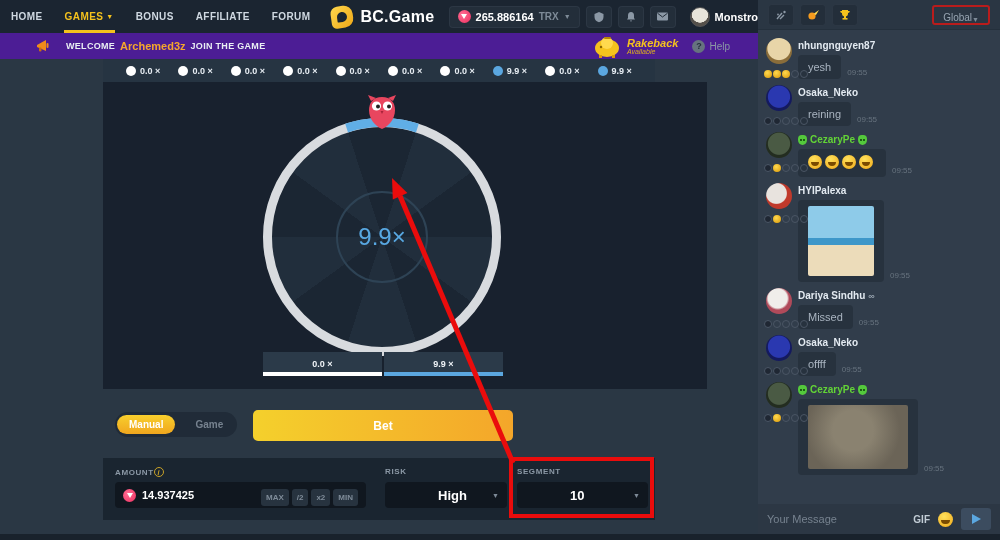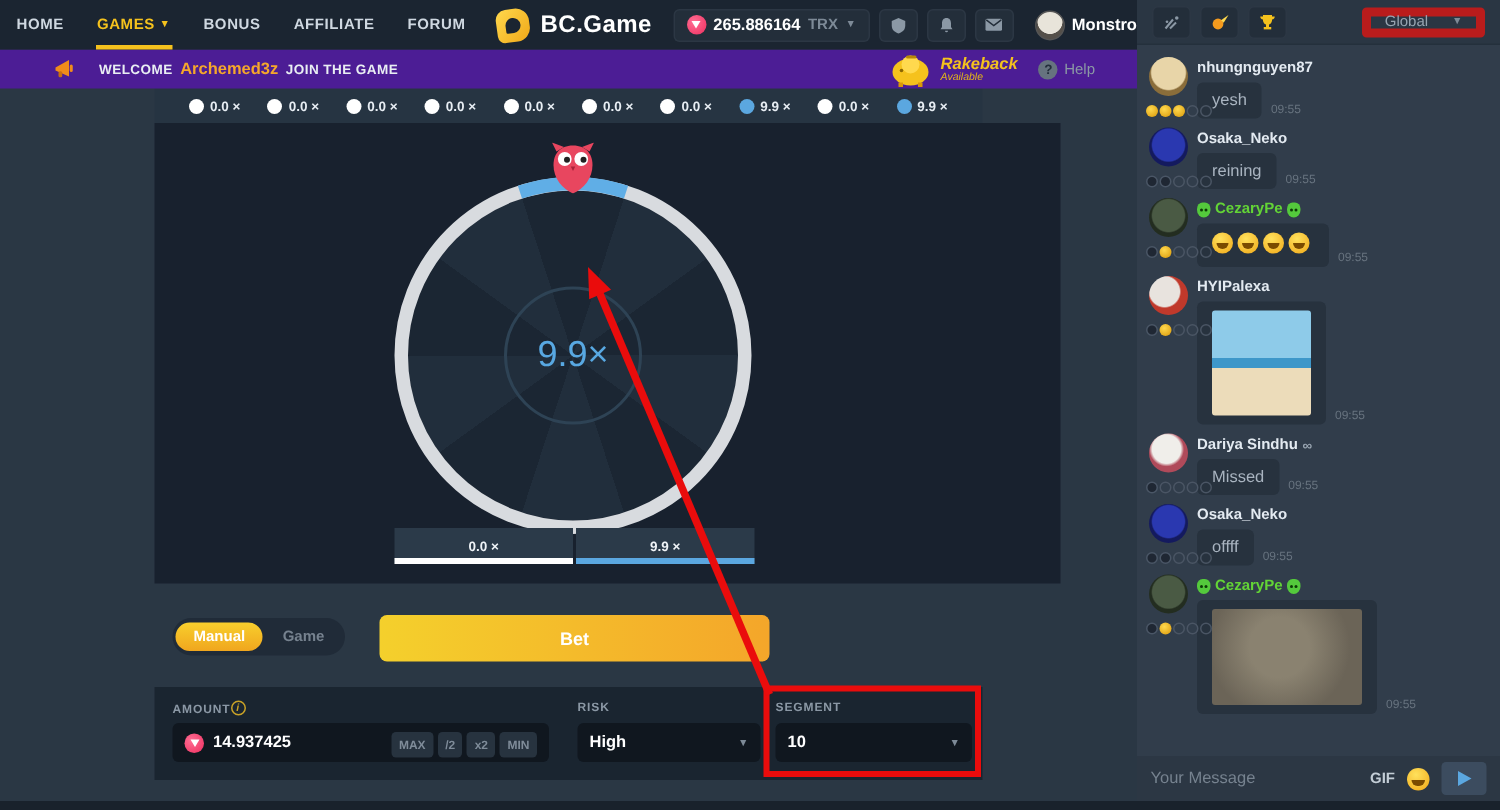--- a/index.html
+++ b/index.html
@@ -35,22 +35,22 @@
   .icon-btn { width:26px; height:22px; border:1px solid #39465466; background:#232e3a; border-radius:4px;
     display:flex; align-items:center; justify-content:center; color:#8b98a5; cursor:pointer; }
   #user-chip { display:flex; align-items:center; gap:5px; margin-left:8px; cursor:pointer; }
   #user-avatar { width:20px; height:20px; border-radius:50%; background:radial-gradient(circle at 50% 35%, #e8e4da 55%, #55504a 58%); border:1px solid #555; }
   #user-name { color:#fff; font-size:11px; font-weight:bold; }
   #chat-toggle { margin-left:6px; }
 
   
   #chat-header { position:absolute; left:758px; top:0; width:242px; height:30px; background:#2a3643;
     display:flex; align-items:center; gap:6px; padding:0 10px; z-index:5; border-bottom:1px solid #24303c; }
-  #room-select { margin-left:auto; border:6px solid #b91c1c; border-radius:3px; height:20px;
-    display:flex; align-items:center; gap:16px; padding:0 9px; color:#97a4b1; font-size:10px; cursor:pointer; }
+  #room-select { margin-left:auto; border:2px solid #b91c1c; border-radius:3px; height:20px;
+    display:flex; align-items:flex-end; gap:0; padding:0 9px; color:#97a4b1; font-size:10px; cursor:pointer; }
 
   
   #banner { position:absolute; left:0; top:33px; width:758px; height:26px; background:#4c1d95;
     display:flex; align-items:center; z-index:4; }
   #megaphone { margin:0 14px 0 36px; }
   .banner-text { color:#e9eef3; font-size:9px; font-weight:bold; letter-spacing:.3px; }
   #banner-user { color:#f5a72b; font-size:11px; font-weight:bold; margin:2px 5px; }
   #rakeback { margin-left:auto; display:flex; align-items:center; gap:4px; cursor:pointer; }
   #rakeback-label { color:#f5c21d; font-size:11px; font-weight:bold; font-style:italic; line-height:10px; }
   #rakeback-sub { color:#e0b31a; font-size:7px; font-style:italic; }
@@ -80,42 +80,42 @@
     border:2px solid #2e4355; display:flex; align-items:center; justify-content:center; }
   #wheel-center span { color:#58a8e2; font-size:24px; }
   #owl { position:absolute; left:261px; top:13px; width:36px; height:34px; }
   #legend { position:absolute; left:160px; top:270px; width:240px; display:flex; gap:2px; }
   .legend-item { flex:1; height:24px; background:#2b3a49; position:relative;
     display:flex; align-items:center; justify-content:center; }
   .legend-item span { color:#f0f4f8; font-size:9px; font-weight:bold; }
   .legend-under { position:absolute; left:0; right:0; bottom:0; height:4px; }
 
   #mode-pill { position:absolute; left:115px; top:412px; height:25px; background:#202b38;
-    border-radius:14px; display:flex; align-items:center; padding:2px; gap:1px; }
+    border-radius:14px; display:flex; align-items:center; padding:2px; gap:8px; }
   #mode-manual { background:linear-gradient(180deg,#f8cf2d,#f0a61e); color:#fff; font-size:10px;
     font-weight:bold; border-radius:12px; padding:4px 12px; cursor:pointer; }
   #mode-auto { color:#76828f; font-size:10px; font-weight:bold; padding:4px 12px; cursor:pointer; }
   #bet-button { position:absolute; left:253px; top:410px; width:260px; height:31px; border-radius:5px;
     background:linear-gradient(90deg,#f4d02c,#f4a62a); color:#fff; font-size:12px; font-weight:bold;
     display:flex; align-items:center; justify-content:center; cursor:pointer; }
 
   #controls { position:absolute; left:103px; top:458px; width:552px; height:62px; background:#1a2530; }
   .ctl-label { position:absolute; color:#8b98a5; font-size:8px; font-weight:bold; letter-spacing:.6px; top:9px;
     display:flex; align-items:center; }
   #info-dot { width:10px; height:10px; border-radius:50%; border:1px solid #c9a227; color:#c9a227;
     font-size:7px; display:flex; align-items:center; justify-content:center; font-style:italic; }
   .field { position:absolute; top:24px; height:26px; background:#10171f; border-radius:4px;
     display:flex; align-items:center; padding:8px 8px; cursor:pointer; }
   #amount-field { left:12px; width:251px; gap:6px; }
   #amount-value { color:#fff; font-size:11px; font-weight:bold; flex:1; }
   .mini-btn { background:#27333f; color:#7f8c99; font-size:8px; font-weight:bold; border-radius:3px;
     padding:4px 5px; margin-left:3px; cursor:pointer; }
   #risk-field { left:282px; width:122px; justify-content:space-between; }
   #segment-field { left:414px; width:131px; justify-content:space-between; }
-  .field-value { color:#fff; font-size:11px; font-weight:bold; }
+  .field-value { color:#fff; font-size:13px; font-weight:bold;margin-left:45px; }
 
   
   #chat { position:absolute; left:758px; top:0; width:242px; height:540px; background:#313d4b; }
   #chat-messages { position:absolute; left:0; top:30px; right:0; bottom:36px; padding:8px 8px 0 6px; overflow:hidden; }
   .msg { position:relative; display:flex; margin-bottom:6px; }
   .msg-left { width:34px; flex-shrink:0; position:relative; }
   .avatar { width:26px; height:26px; border-radius:50%; margin-left:2px; }
   .badges { position:absolute; left:0; top:32px; display:flex; gap:1px; width:60px; }
   .badge { width:8px; height:8px; border-radius:50%; }
   .badge.gold { background:radial-gradient(circle at 40% 35%,#ffd94e,#d99708); }

